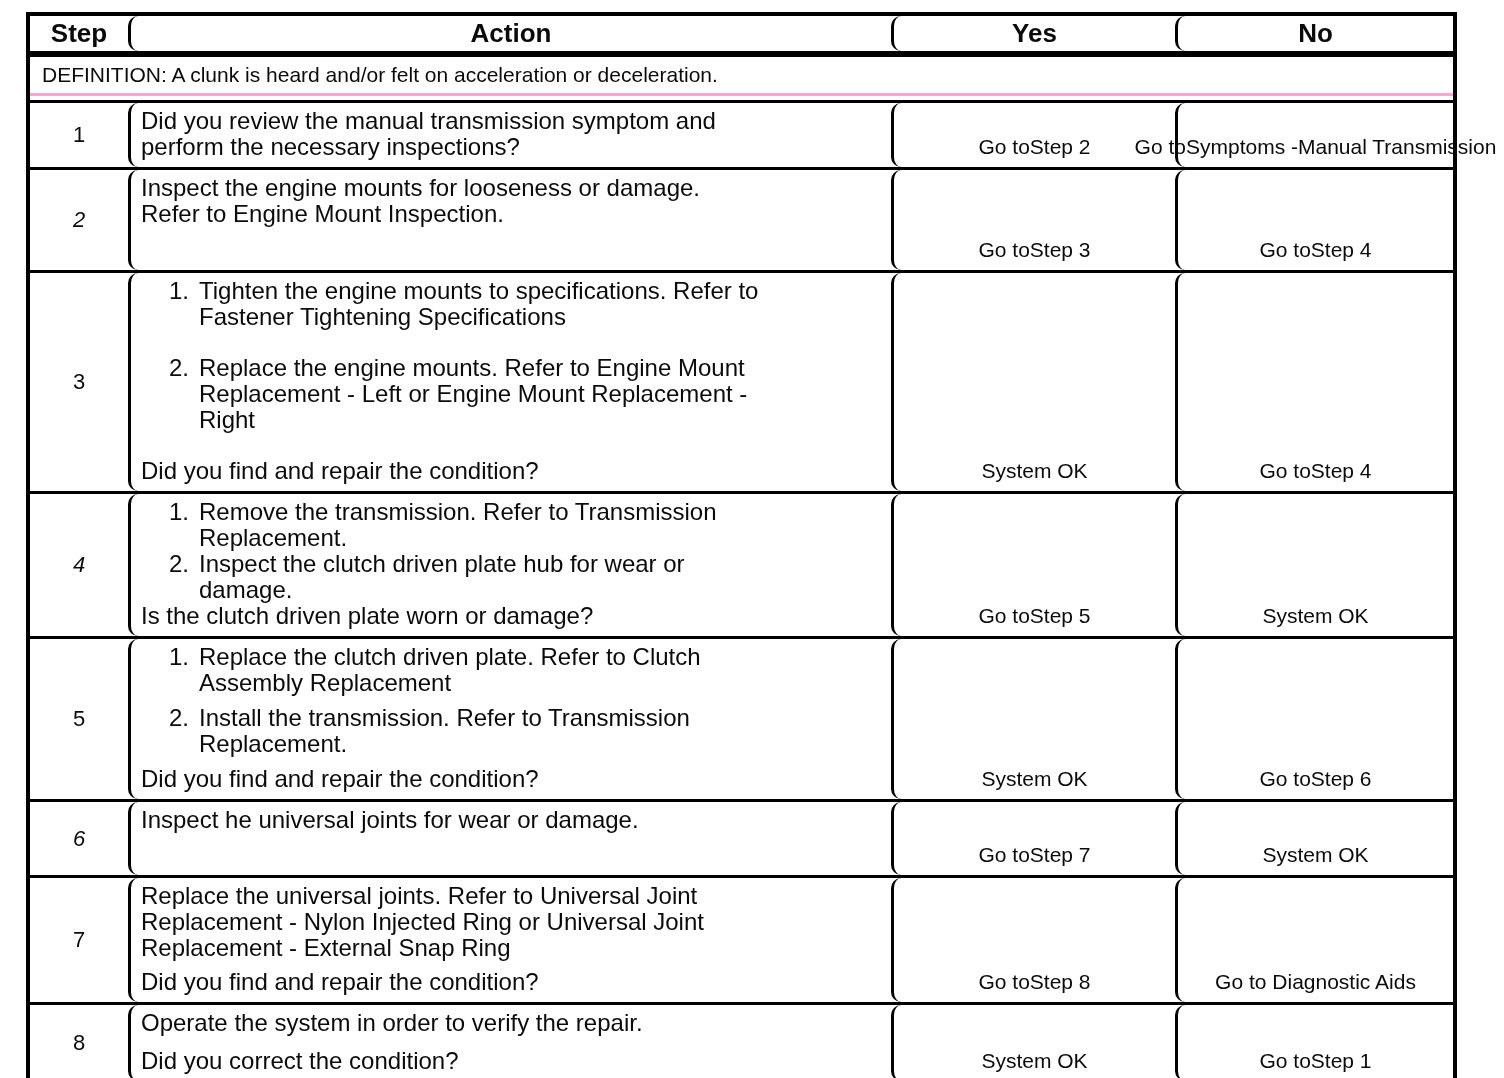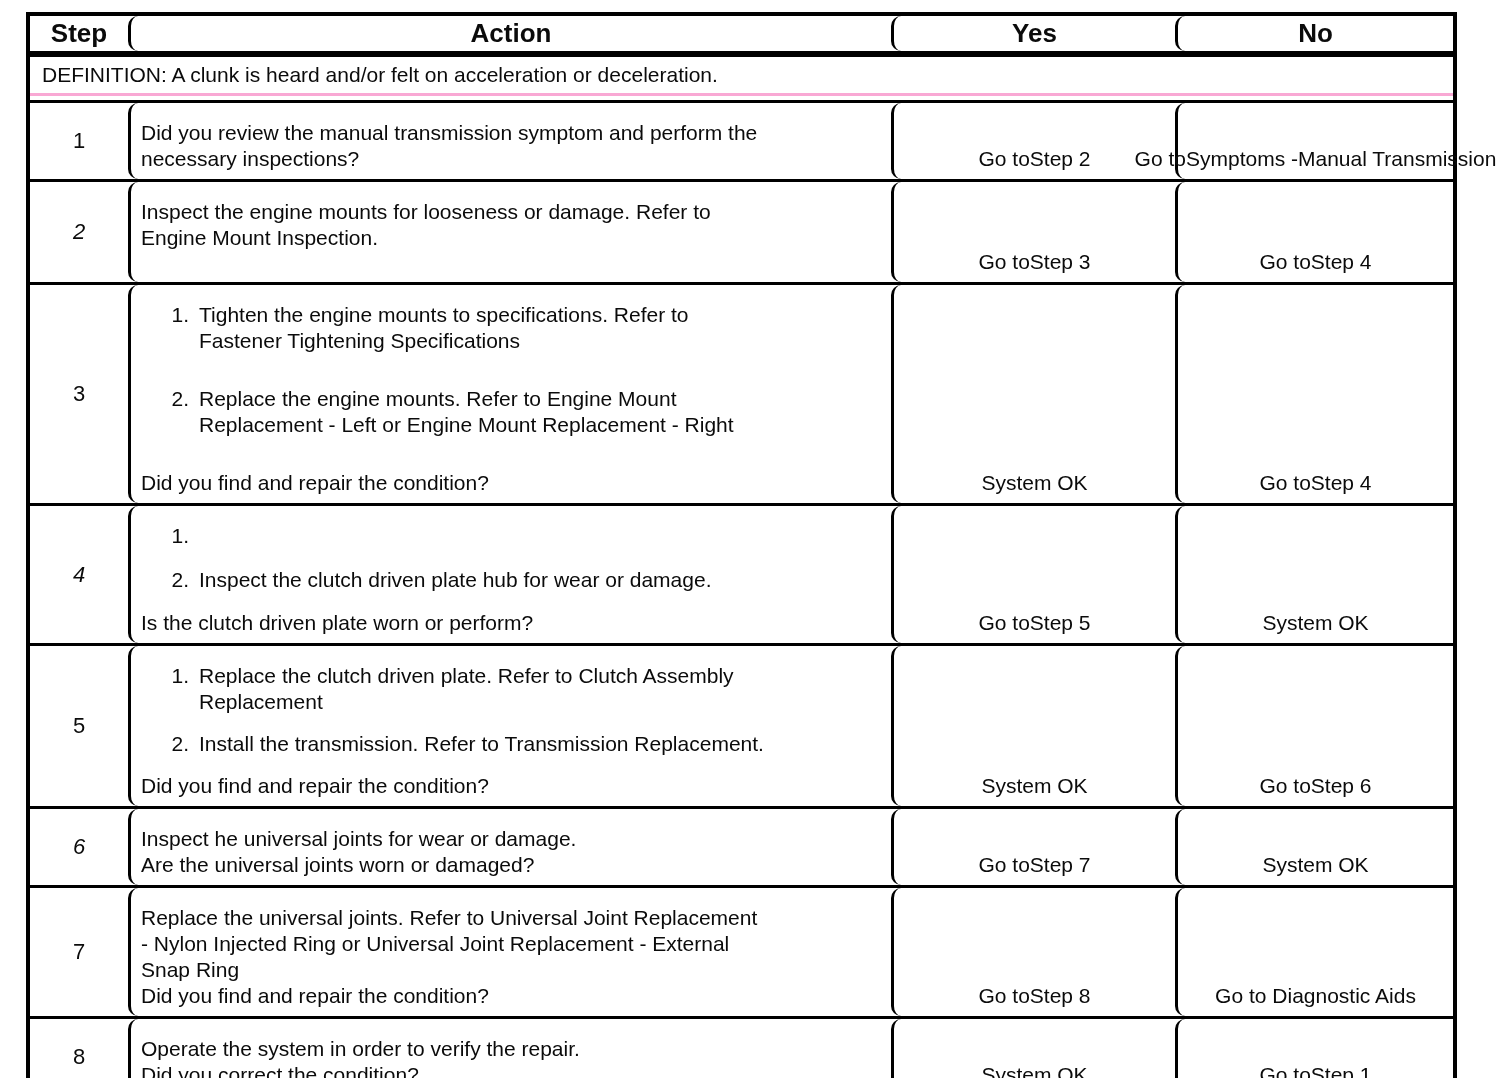--- a/index.html
+++ b/index.html
@@ -51,24 +51,24 @@
 
   .step-cell {
     display: flex; align-items: center; justify-content: center;
     font-size: 22px;
   }
   #rows .body-row:nth-child(2) .step-cell,
   #rows .body-row:nth-child(4) .step-cell,
   #rows .body-row:nth-child(6) .step-cell { font-style: italic; }
 
   .action-cell {
-    padding: 17px 14px 7px 10px;
+    padding: 5px 14px 7px 10px;
     display: flex; flex-direction: column;
     justify-content: space-between;
-    font-size: 21px; line-height: 26px;
+    font-size: 24px; line-height: 26px;
   }
   .action-para, .action-question { max-width: 620px; }
   .action-item { display: flex; }
   .item-num {
     flex: 0 0 34px; margin-left: 14px; padding-right: 10px;
     text-align: right; white-space: nowrap;
   }
   .item-text { max-width: 575px; }
 
   .choice-cell {
@@ -156,26 +156,27 @@
           <div class="cell choice-cell">
             <span class="rm">Go to </span>
             <span class="it">Step 4</span>
           </div>
         </div>
         <div class="grid-row body-row">
           <div class="cell step-cell">4</div>
           <div class="cell action-cell">
             <div class="action-item">
               <span class="item-num">1.</span>
+              <span class="item-text"><span class="rm">Remove the transmission. Refer to </span><span class="it">Transmission Replacement</span><span class="rm">.</span></span>
             </div>
             <div class="action-item">
               <span class="item-num">2.</span>
               <span class="item-text"><span class="rm">Inspect the clutch driven plate hub for wear or damage.</span></span>
             </div>
-            <div class="action-question"><span class="rm">Is the clutch driven plate worn or perform?</span></div>
+            <div class="action-question"><span class="rm">Is the clutch driven plate worn or damage?</span></div>
           </div>
           <div class="cell choice-cell">
             <span class="rm">Go to </span>
             <span class="it">Step 5</span>
           </div>
           <div class="cell choice-cell">
             <span class="rm">System OK</span>
           </div>
         </div>
         <div class="grid-row body-row">
@@ -196,21 +197,20 @@
           </div>
           <div class="cell choice-cell">
             <span class="rm">Go to </span>
             <span class="it">Step 6</span>
           </div>
         </div>
         <div class="grid-row body-row">
           <div class="cell step-cell">6</div>
           <div class="cell action-cell">
             <div class="action-para"><span class="rm">Inspect he universal joints for wear or damage.</span></div>
-            <div class="action-question"><span class="rm">Are the universal joints worn or damaged?</span></div>
           </div>
           <div class="cell choice-cell">
             <span class="rm">Go to </span>
             <span class="it">Step 7</span>
           </div>
           <div class="cell choice-cell">
             <span class="rm">System OK</span>
           </div>
         </div>
         <div class="grid-row body-row">

